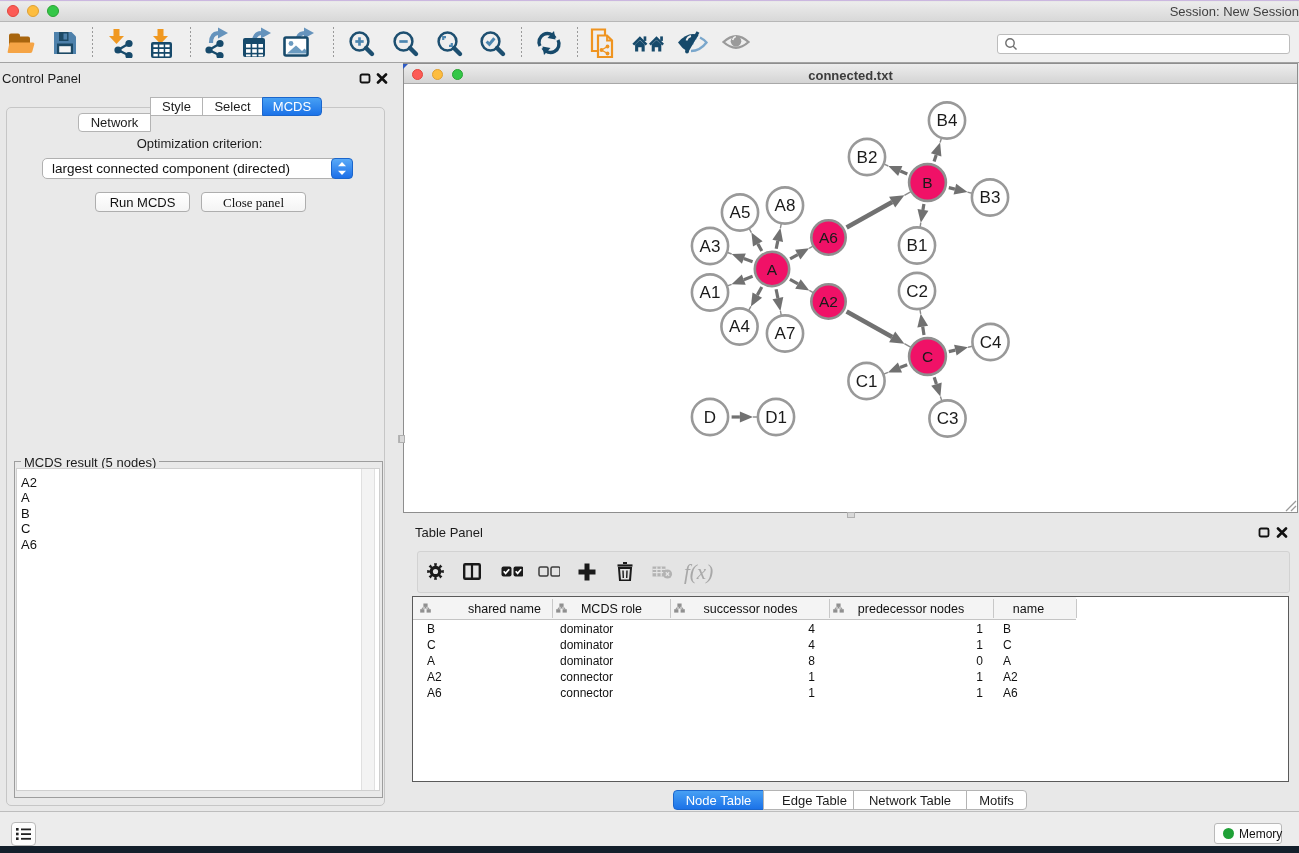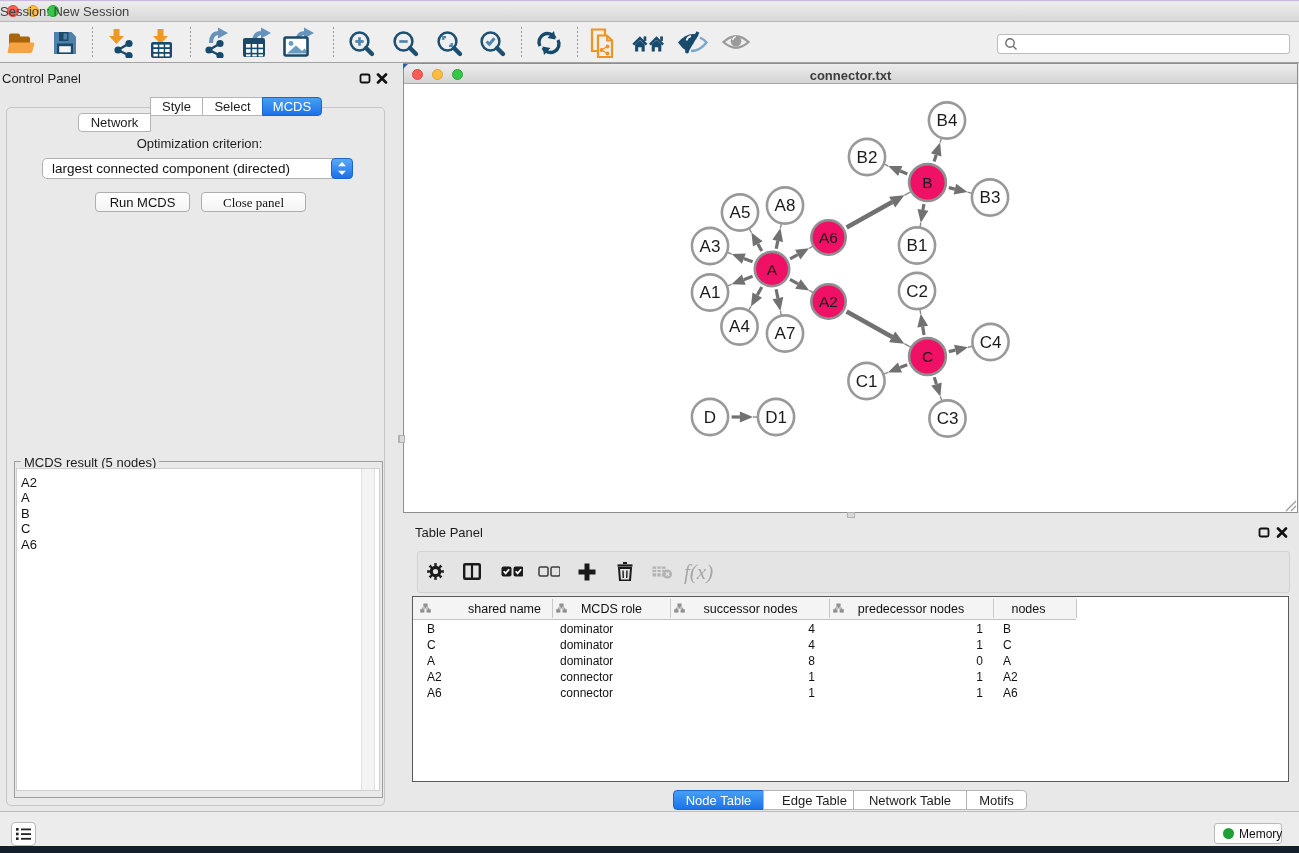--- a/index.html
+++ b/index.html
@@ -11,21 +11,21 @@
 </head>
 <body>
 
 <div class="abs" style="left:0;top:0;width:1299px;height:1px;background:#cbb7e0;"></div>
 <div class="abs" style="left:0;top:846px;width:1299px;height:7px;background:#131f2b;"></div>
 
 <div class="abs" style="left:0;top:2px;width:1299px;height:20px;background:linear-gradient(#ececec,#d8d8d8);border-bottom:1px solid #b7b7b7;"></div>
 <div class="abs" style="left:7px;top:5px;width:12px;height:12px;border-radius:50%;background:#fc5b56;border:1px solid #e2463d;"></div>
 <div class="abs" style="left:27px;top:5px;width:12px;height:12px;border-radius:50%;background:#fdbd3f;border:1px solid #dfa033;"></div>
 <div class="abs" style="left:47px;top:5px;width:12px;height:12px;border-radius:50%;background:#34c748;border:1px solid #2aa334;"></div>
-<div class="abs ttl" style="left:0;top:4px;width:1299px;text-align:left;color:#3f3f3f;">Session: New Session</div>
+<div class="abs ttl" style="left:0;top:4px;width:1299px;text-align:right;color:#3f3f3f;">Session: New Session</div>
 
 <div class="abs" style="left:0;top:22px;width:1299px;height:41px;background:#efefef;border-bottom:1px solid #a3a3a3;"></div>
 <div id="toolbar-icons"></div>
 
 <div class="abs ttl" style="left:2px;top:71px;color:#1c1c1c;">Control Panel</div>
 
 <svg class="abs" style="left:359px;top:73px;" width="12" height="11">
     <rect x="1.5" y="1.5" width="9" height="8" rx="1.5" fill="none" stroke="#111" stroke-width="1.8"></rect>
   </svg>
 <svg class="abs" style="left:376px;top:73px;" width="12" height="11">
@@ -63,21 +63,21 @@
 <div class="abs" style="left:398px;top:435px;width:7px;height:8px;background:#d6d6d6;border:1px solid #b5b5b5;"></div>
 
 <div class="abs" style="left:403px;top:63px;width:895px;height:450px;background:#fff;border:1px solid #8e8e8e;"></div>
 <div class="abs" style="left:404px;top:64px;width:893px;height:20px;background:linear-gradient(#ededed,#d4d4d4);border-bottom:1px solid #a8a8a8;"></div>
 <svg class="abs" style="left:403px;top:64px;" width="5" height="5">
     <path d="M0,0 L5,0 L0,5 Z" fill="#2f5bc4"></path>
   </svg>
 <div class="abs" style="left:412px;top:69px;width:11px;height:11px;border-radius:50%;background:#fc5b56;border:1px solid #e2463d;"></div>
 <div class="abs" style="left:432px;top:69px;width:11px;height:11px;border-radius:50%;background:#fdbd3f;border:1px solid #dfa033;"></div>
 <div class="abs" style="left:452px;top:69px;width:11px;height:11px;border-radius:50%;background:#34c748;border:1px solid #2aa334;"></div>
-<div class="abs" style="left:404px;top:68px;width:893px;text-align:center;font-size:13px;font-weight:bold;color:#3c3c3c;">connector.txt</div>
+<div class="abs" style="left:404px;top:68px;width:893px;text-align:center;font-size:13px;font-weight:bold;color:#3c3c3c;">connected.txt</div>
 
 <svg class="abs" style="left:1284px;top:499px;" width="13" height="13">
     <path d="M12 2 L2 12 M12 7 L7 12" stroke="#9a9a9a" stroke-width="1.3"></path>
   </svg>
 
 <div class="abs" style="left:399px;top:435px;width:6px;height:8px;background:#d8d8d8;border:1px solid #b0b0b0;"></div>
 <div class="abs" style="left:847px;top:512px;width:8px;height:6px;background:#d8d8d8;border:1px solid #b0b0b0;"></div>
 
 <div class="abs" style="left:92px;top:27px;width:1px;height:31px;background-image:linear-gradient(#9a9a9a 40%,transparent 40%);background-size:1px 4px;"></div>
 <div class="abs" style="left:190px;top:27px;width:1px;height:31px;background-image:linear-gradient(#9a9a9a 40%,transparent 40%);background-size:1px 4px;"></div>
@@ -344,21 +344,21 @@
 <div class="abs" style="left:552px;top:599px;width:1px;height:19px;background:#c8c8c8;"></div>
 <div class="abs" style="left:670px;top:599px;width:1px;height:19px;background:#c8c8c8;"></div>
 <div class="abs" style="left:829px;top:599px;width:1px;height:19px;background:#c8c8c8;"></div>
 <div class="abs" style="left:993px;top:599px;width:1px;height:19px;background:#c8c8c8;"></div>
 <div class="abs" style="left:1076px;top:599px;width:1px;height:19px;background:#c8c8c8;"></div>
 <div id="header-icons"></div>
 <div class="abs" style="left:553px;top:602px;width:117px;text-align:center;font-size:12.5px;color:#111;">MCDS role</div>
 <div class="abs" style="left:468px;top:602px;font-size:12.5px;color:#111;">shared name</div>
 <div class="abs" style="left:681px;top:602px;width:139px;text-align:center;font-size:12.5px;color:#111;">successor nodes</div>
 <div class="abs" style="left:839px;top:602px;width:144px;text-align:center;font-size:12.5px;color:#111;">predecessor nodes</div>
-<div class="abs" style="left:987px;top:602px;width:83px;text-align:center;font-size:12.5px;color:#111;">nodes</div>
+<div class="abs" style="left:987px;top:602px;width:83px;text-align:center;font-size:12.5px;color:#111;">name</div>
 
 <div class="abs" style="left:427px;top:622px;font-size:12px;color:#111;line-height:15.9px;">B<br>C<br>A<br>A2<br>A6</div>
 <div class="abs" style="left:560px;top:622px;font-size:12px;color:#111;line-height:15.9px;text-align:center;">dominator<br>dominator<br>dominator<br>connector<br>connector</div>
 <div class="abs" style="left:702px;top:622px;width:113px;text-align:right;font-size:12px;color:#111;line-height:15.9px;">4<br>4<br>8<br>1<br>1</div>
 <div class="abs" style="left:870px;top:622px;width:113px;text-align:right;font-size:12px;color:#111;line-height:15.9px;">1<br>1<br>0<br>1<br>1</div>
 <div class="abs" style="left:1003px;top:622px;font-size:12px;color:#111;line-height:15.9px;">B<br>C<br>A<br>A2<br>A6</div>
 
 <div class="abs" style="left:673px;top:790px;width:91px;height:20px;background:linear-gradient(#47a0f4,#1b72e8);border:1px solid #1b66cc;border-radius:4px 0 0 4px;font-size:13px;color:#fff;text-align:center;line-height:19px;">Node Table</div>
 <div class="abs" style="left:763px;top:790px;width:103px;height:20px;background:#fff;border:1px solid #b4b4b4;font-size:13px;color:#1c1c1c;text-align:center;line-height:19px;">Edge Table</div>
 <div class="abs" style="left:853px;top:790px;width:114px;height:20px;background:#fff;border:1px solid #b4b4b4;font-size:13px;color:#1c1c1c;text-align:center;line-height:19px;">Network Table</div>

